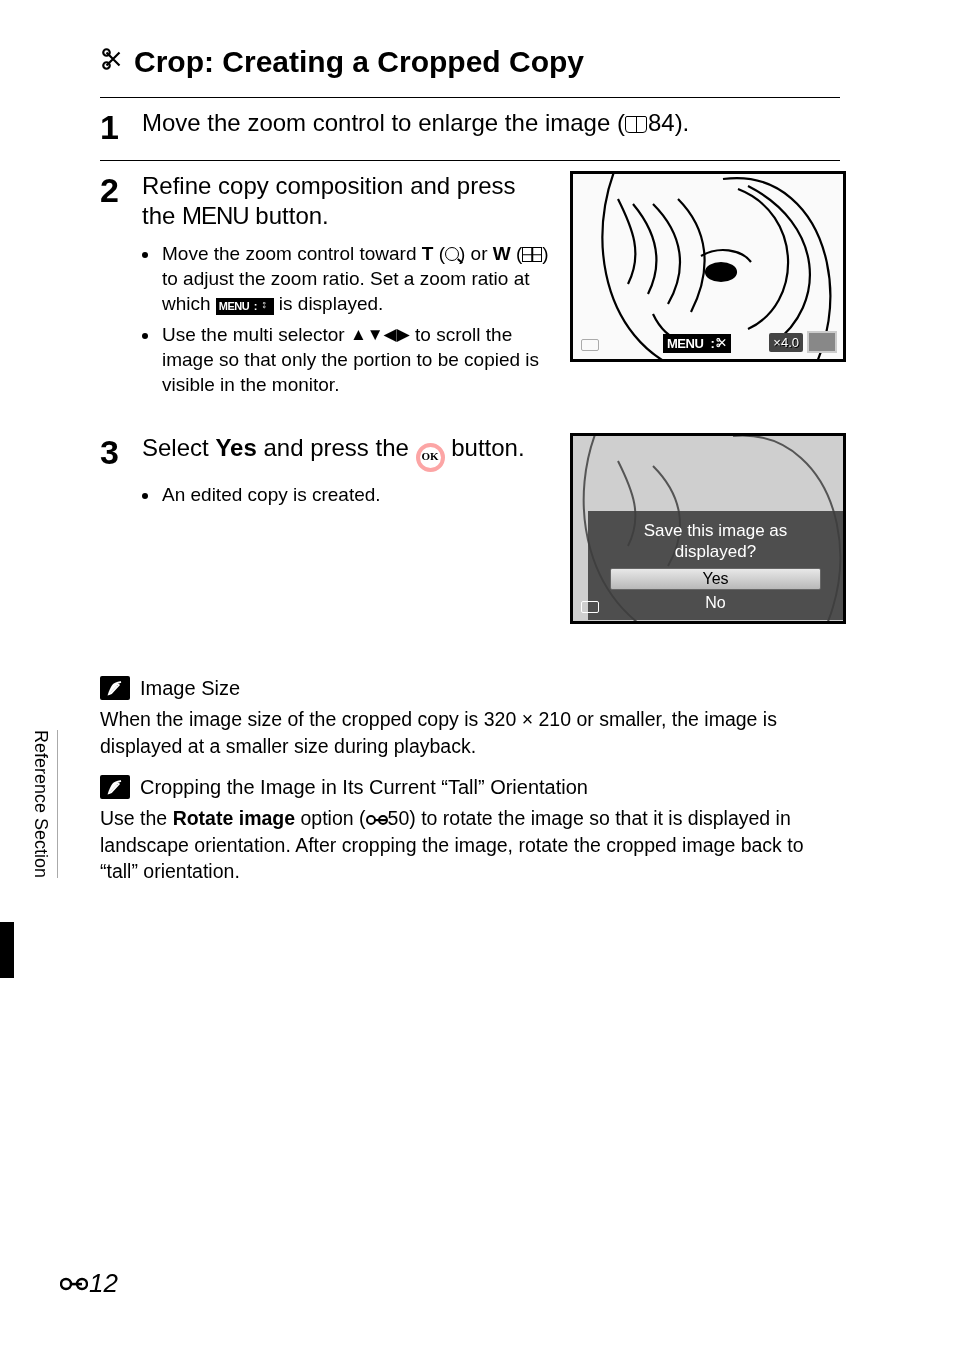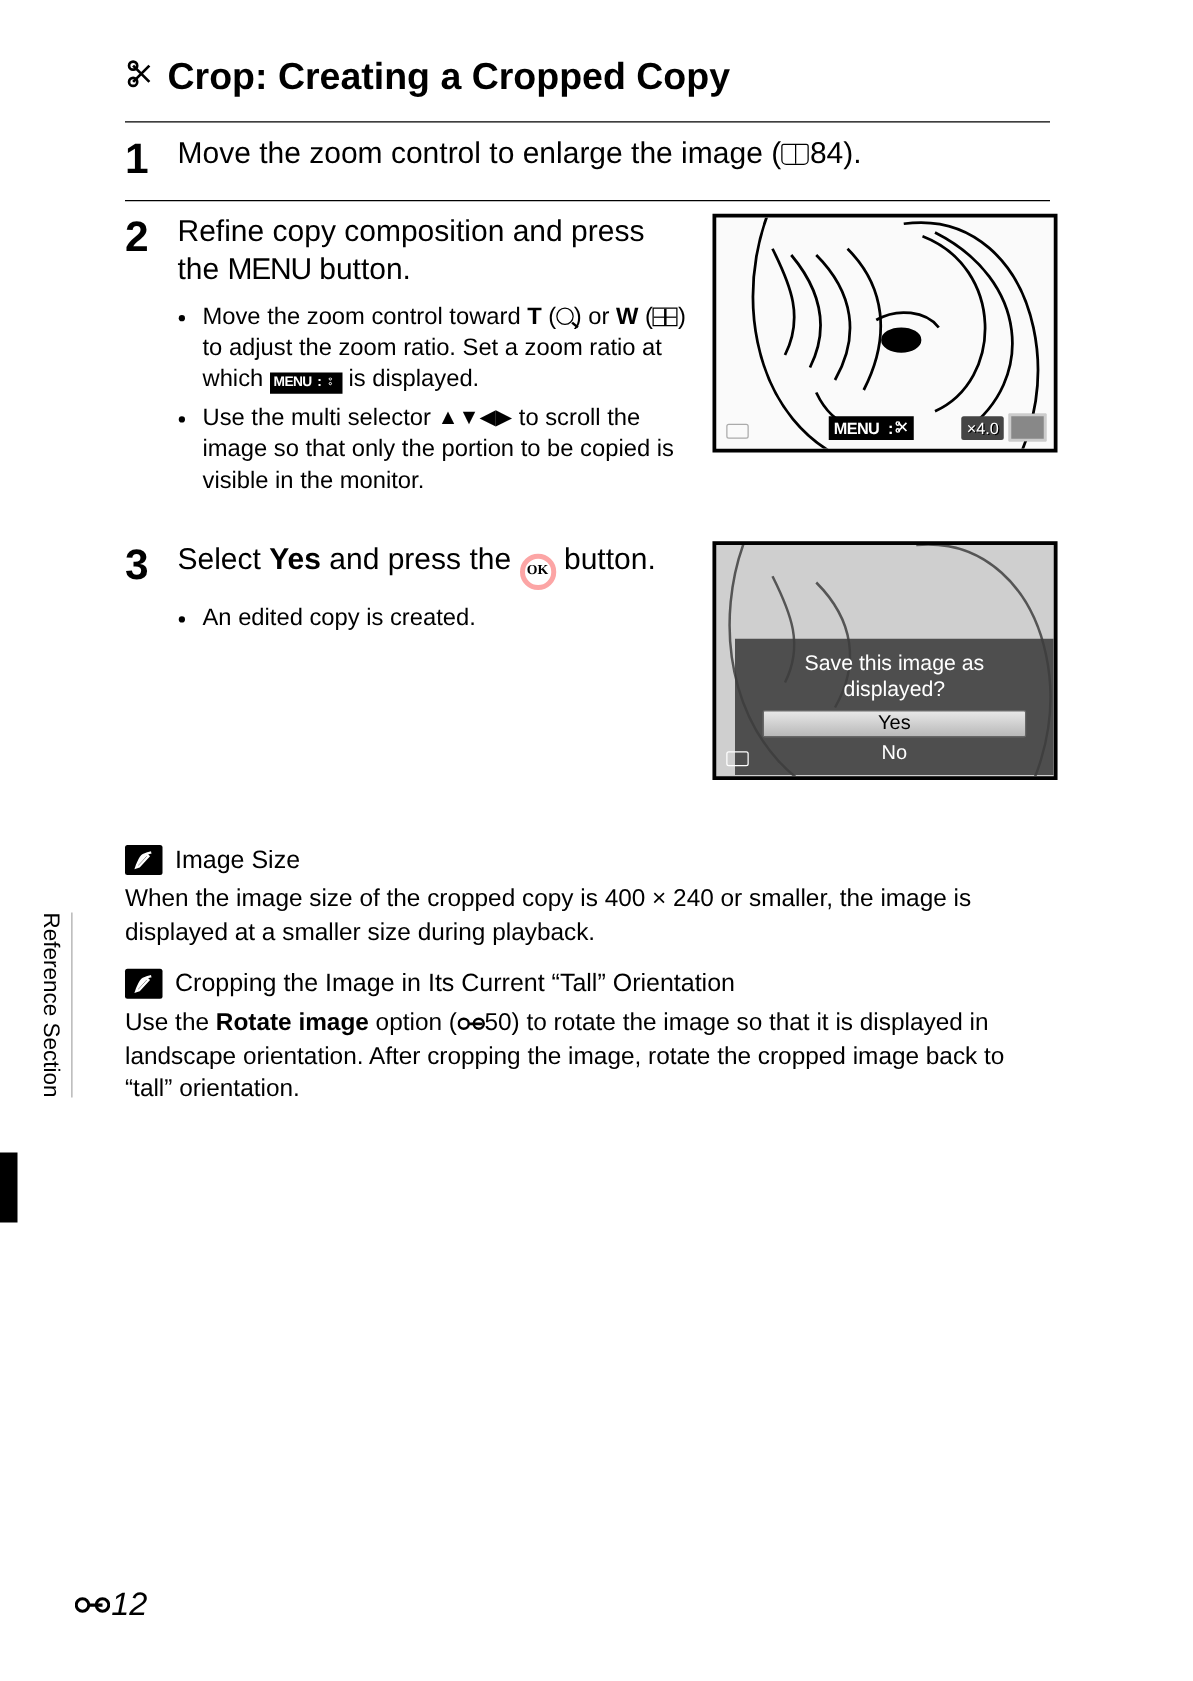--- a/index.html
+++ b/index.html
@@ -416,21 +416,21 @@
 
   <div class="note" style="margin-top:40px;">
     <div class="hd">
       <span class="badge">
         <svg width="18" height="18" viewBox="0 0 24 24">
             <path fill="none" stroke="#fff" stroke-width="2.5" d="M4 20c5-14 7-14 16-16M4 20l3-1 10-11-2-2L5 17z"></path>
           </svg>
       </span>
       <span class="title-sm">Image Size</span>
     </div>
-    <div class="body">When the image size of the cropped copy is 400 × 240 or smaller, the image is displayed at a smaller size during playback.</div>
+    <div class="body">When the image size of the cropped copy is 320 × 210 or smaller, the image is displayed at a smaller size during playback.</div>
   </div>
 
   <div class="note">
     <div class="hd">
       <span class="badge">
         <svg width="18" height="18" viewBox="0 0 24 24">
             <path fill="none" stroke="#fff" stroke-width="2.5" d="M4 20c5-14 7-14 16-16M4 20l3-1 10-11-2-2L5 17z"></path>
           </svg>
       </span>
       <span class="title-sm">Cropping the Image in Its Current “Tall” Orientation</span>

